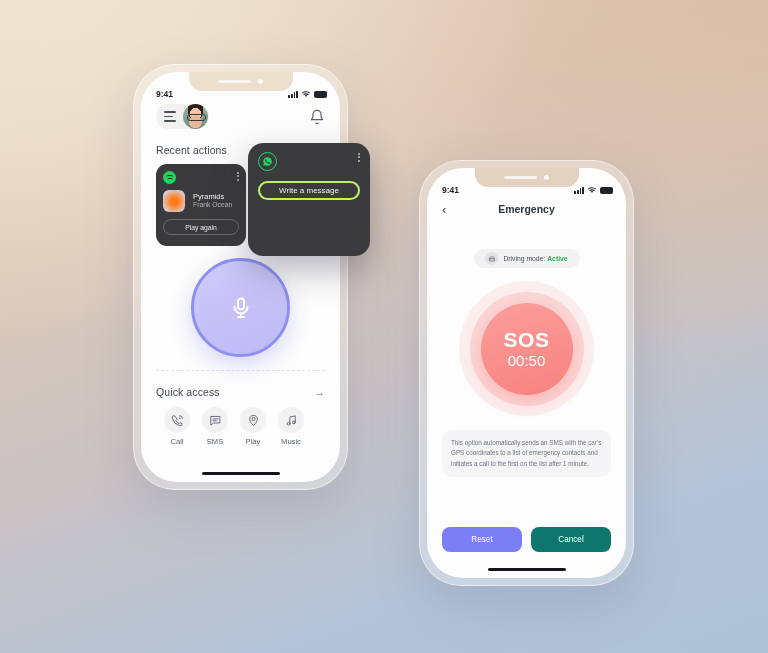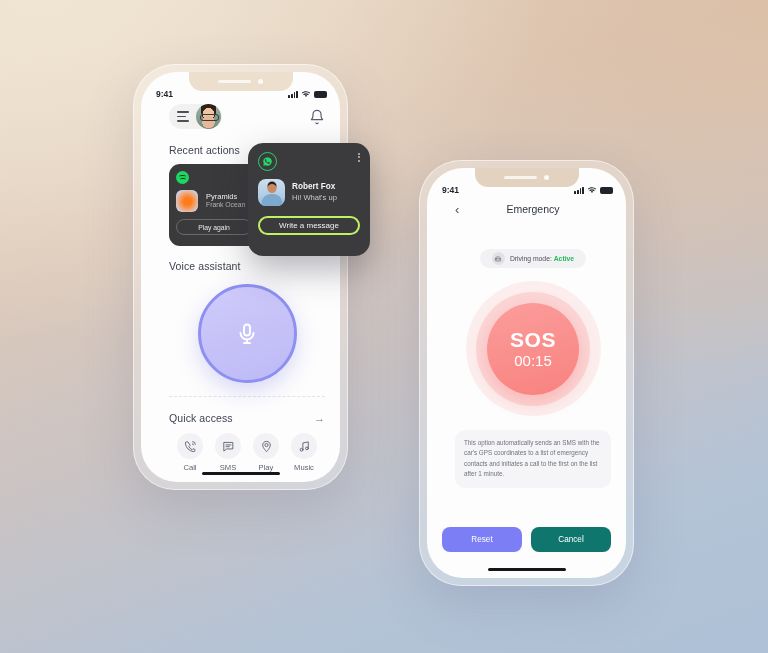--- a/index.html
+++ b/index.html
@@ -57,21 +57,21 @@
   .bars i:nth-child(1){height:2.5px}.bars i:nth-child(2){height:4px}
   .bars i:nth-child(3){height:5.5px}.bars i:nth-child(4){height:7px}
   .batt{ width:13px; height:7px; border-radius:2px; background:#20232b; }
 
   .home-ind{
     position:absolute; bottom:7px; left:50%; transform:translateX(-50%);
     width:78px; height:3.5px; border-radius:3px; background:#14161b; z-index:6;
   }
 
   
-  .screen{ position:absolute; inset:0; padding:26px 15px 0 28px; }
+  .screen{ position:absolute; inset:0; padding:26px 15px 0 15px; }
   .topbar{ display:flex; align-items:center; justify-content:space-between; margin-top:6px; }
   .user-chip{
     display:flex; align-items:center; gap:0;
     background:#f2f1ef; border-radius:18px; height:25px; padding:0 1px 0 8px;
   }
   .burger{ display:flex; flex-direction:column; gap:2.5px; width:12px; margin-right:7px; cursor:pointer; }
   .burger span{ display:block; height:1.7px; background:#4b4f59; border-radius:1px; }
   .burger span:nth-child(2){ width:9px; }
   .avatar{
     width:25px; height:25px; border-radius:50%;
@@ -178,21 +178,21 @@
     margin-top:10px; height:19px; border-radius:11px; border:2px solid #bef264;
     display:flex; align-items:center; justify-content:center;
     font-size:8px; color:#f0f0f1; cursor:pointer;
   }
 
   
   .navbar{ display:flex; align-items:center; margin-top:5px; position:relative; height:20px; }
   .back{ font-size:13px; color:#4a4f5c; cursor:pointer; line-height:1; }
   .nav-title{
     position:absolute; left:0; right:0; text-align:center;
-    font-size:10.5px; color:#2f3440; font-weight:normal;
+    font-size:10.5px; color:#2f3440; font-weight:bold;
   }
   .drive-badge{
     margin:30px auto 0 auto; width:106px; height:19px; border-radius:11px;
     background:#f2f2f4; display:flex; align-items:center; justify-content:center; gap:5px;
   }
   .car-circ{
     width:13px; height:13px; border-radius:50%; background:#e2e2e6;
     display:flex; align-items:center; justify-content:center;
   }
   .car-circ svg{ width:8px; height:8px; }
@@ -301,23 +301,20 @@
           <div class="mc-mid">
             <div class="art"></div>
             <div>
               <div class="trk-name">Pyramids</div>
               <div class="trk-art">Frank Ocean</div>
             </div>
           </div>
           <div class="play-btn">Play again</div>
         </div>
 
-        <div class="sec-head" style="margin-top:14px;margin-bottom:0">
-          <span class="sec-title">Voice assistant</span>
-        </div>
 
         <div class="mic-wrap">
           <div class="mic">
             <svg viewBox="0 0 24 24" fill="none" stroke="#ffffff" stroke-width="1.9" stroke-linecap="round">
               <rect x="9" y="2.5" width="6" height="11" rx="3"></rect>
               <path d="M5.5 11a6.5 6.5 0 0 0 13 0"></path>
               <path d="M12 17.5V21"></path>
                 <path d="M9 21h6"></path>
             </svg>
           </div>
@@ -382,27 +379,20 @@
       <div class="wa-logo">
         <svg viewBox="0 0 24 24" fill="#25d366">
           <path d="M12 2.6A9.3 9.3 0 0 0 4 16.6L2.8 21.2l4.7-1.2A9.3 9.3 0 1 0 12 2.6zm5.1 13c-.2.6-1.3 1.2-1.8 1.2s-1.1.2-3.6-.9a12.3 12.3 0 0 1-4.4-4.4c-.4-.7-.9-1.7-.9-2.6s.5-1.4.7-1.6a.8.8 0 0 1 .6-.3h.5c.2 0 .4 0 .6.4l.8 2c.1.2 0 .4-.1.5l-.4.5c-.1.2-.3.3-.1.6a8.6 8.6 0 0 0 3.8 3.3c.3.1.5.1.7-.1l.8-1c.2-.2.4-.2.6-.1l2 1c.2.1.4.2.4.3a1.8 1.8 0 0 1-.2 1.2z"></path>
         </svg>
       </div>
       <div class="dots">
           <i></i>
           <i></i>
           <i></i>
         </div>
-    </div>
-    <div class="wa-mid">
-      <div class="wa-av"></div>
-      <div>
-        <div class="wa-name">Robert Fox</div>
-        <div class="wa-msg">Hi! What's up</div>
-      </div>
     </div>
     <div class="wa-btn">Write a message</div>
   </div>
 
   <div class="phone" id="phone-right">
     <div class="phone-inner">
 
       <div class="notch">
         <div class="speaker"></div>
         <div class="cam"></div>
@@ -441,21 +431,21 @@
             </svg>
           </span>
           <span class="badge-txt"><span>Driving mode:</span> <span class="badge-val">Active</span></span>
         </div>
 
         <div class="sos-wrap">
           <div class="sos-r3">
             <div class="sos-r2">
               <div class="sos-btn">
                 <span class="sos-label">SOS</span>
-                <span class="sos-timer">00:15</span>
+                <span class="sos-timer">00:50</span>
               </div>
             </div>
           </div>
         </div>
 
         <div class="info-box">This option automatically sends an SMS with the car's GPS coordinates to a list of emergency contacts and initiates a call to the first on the list  after 1 minute.</div>
 
       </div>
 
       <div class="actions">

